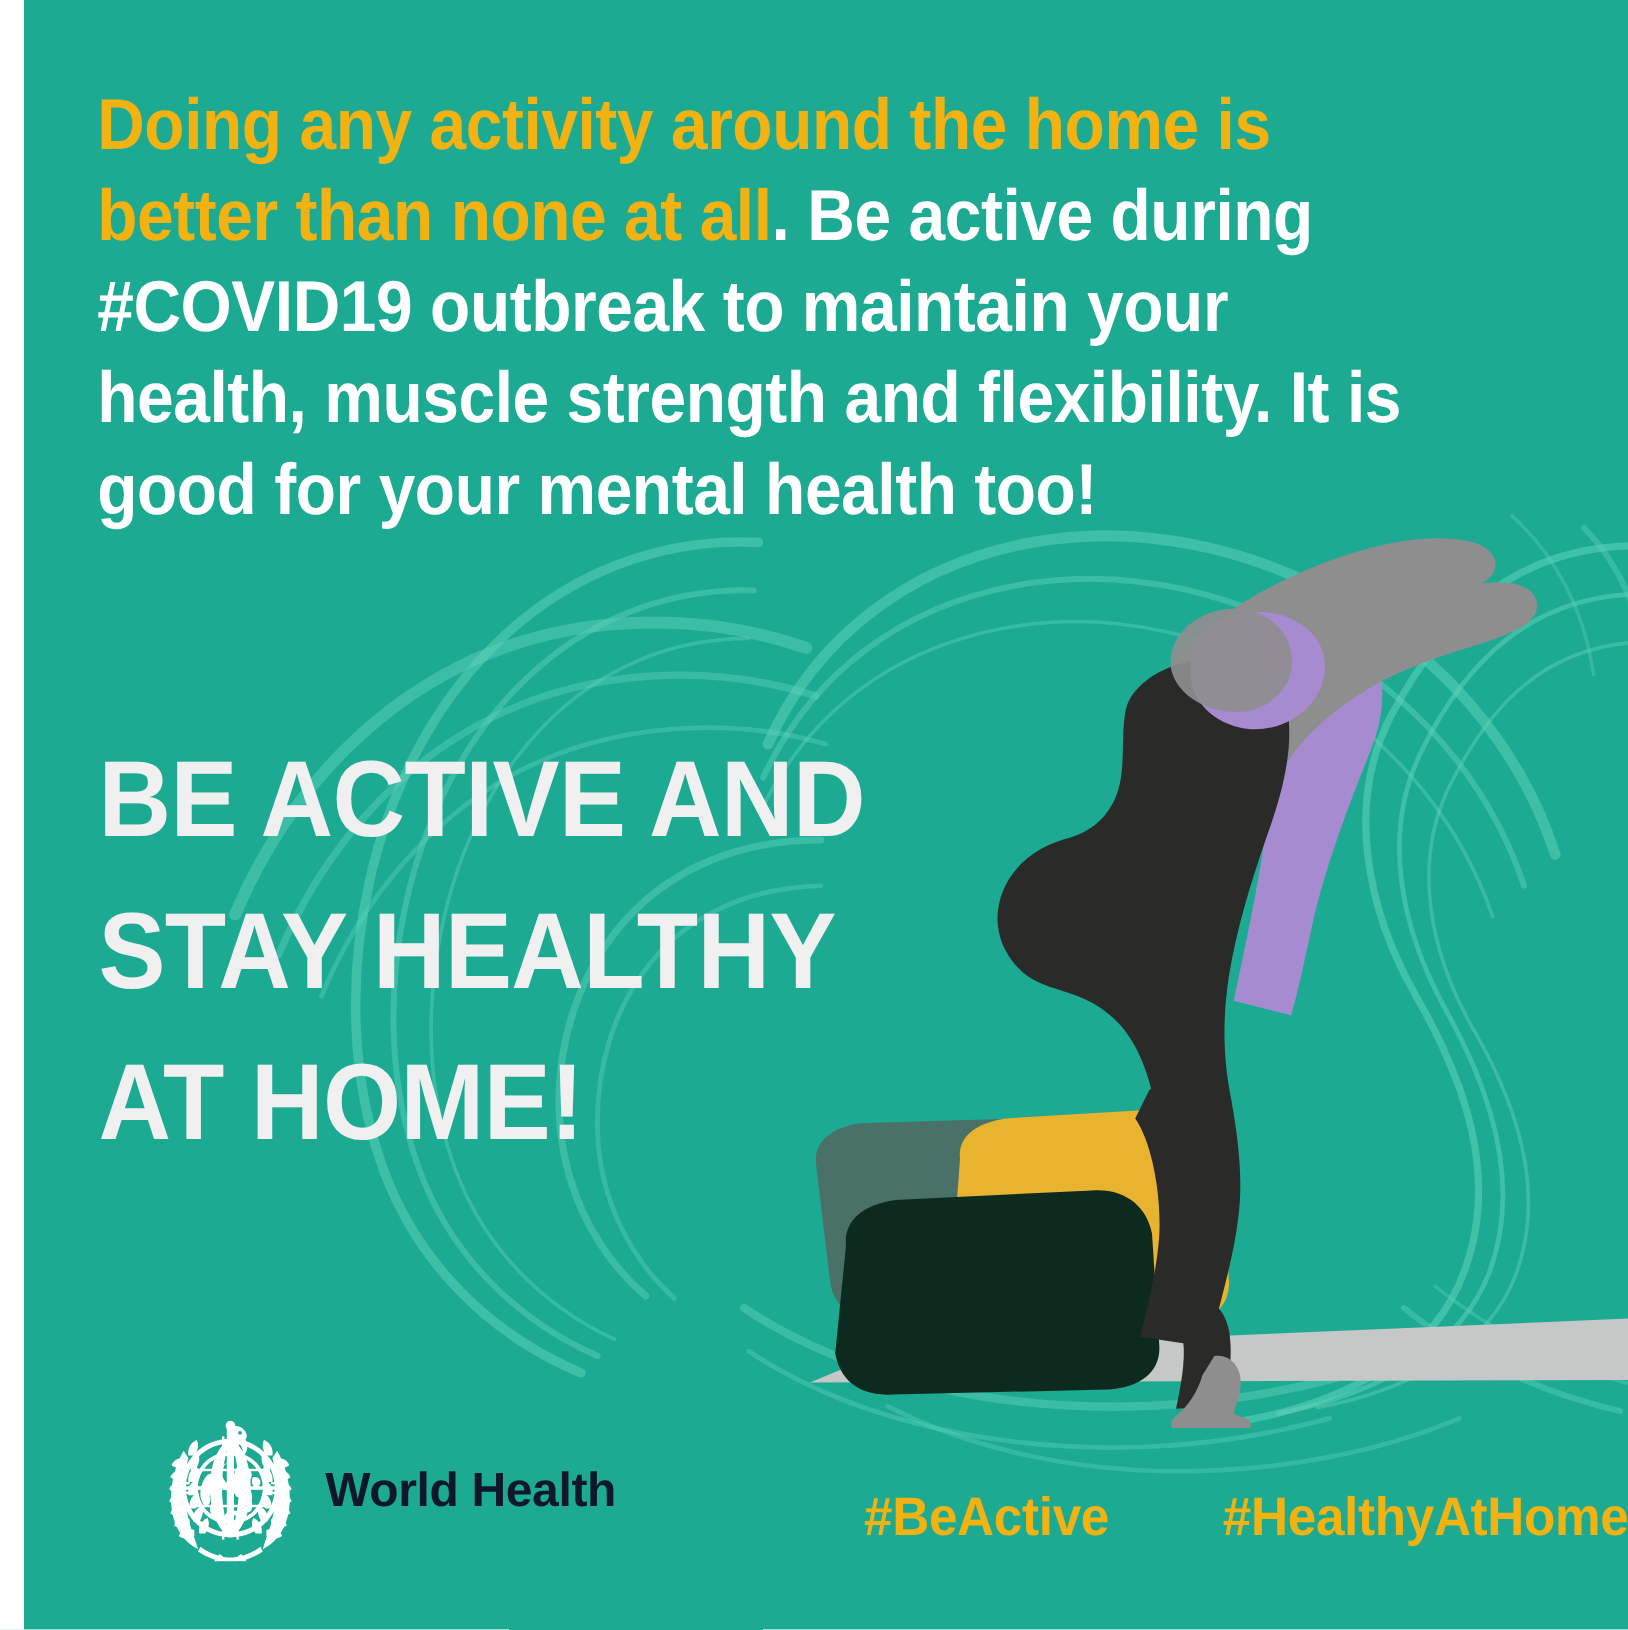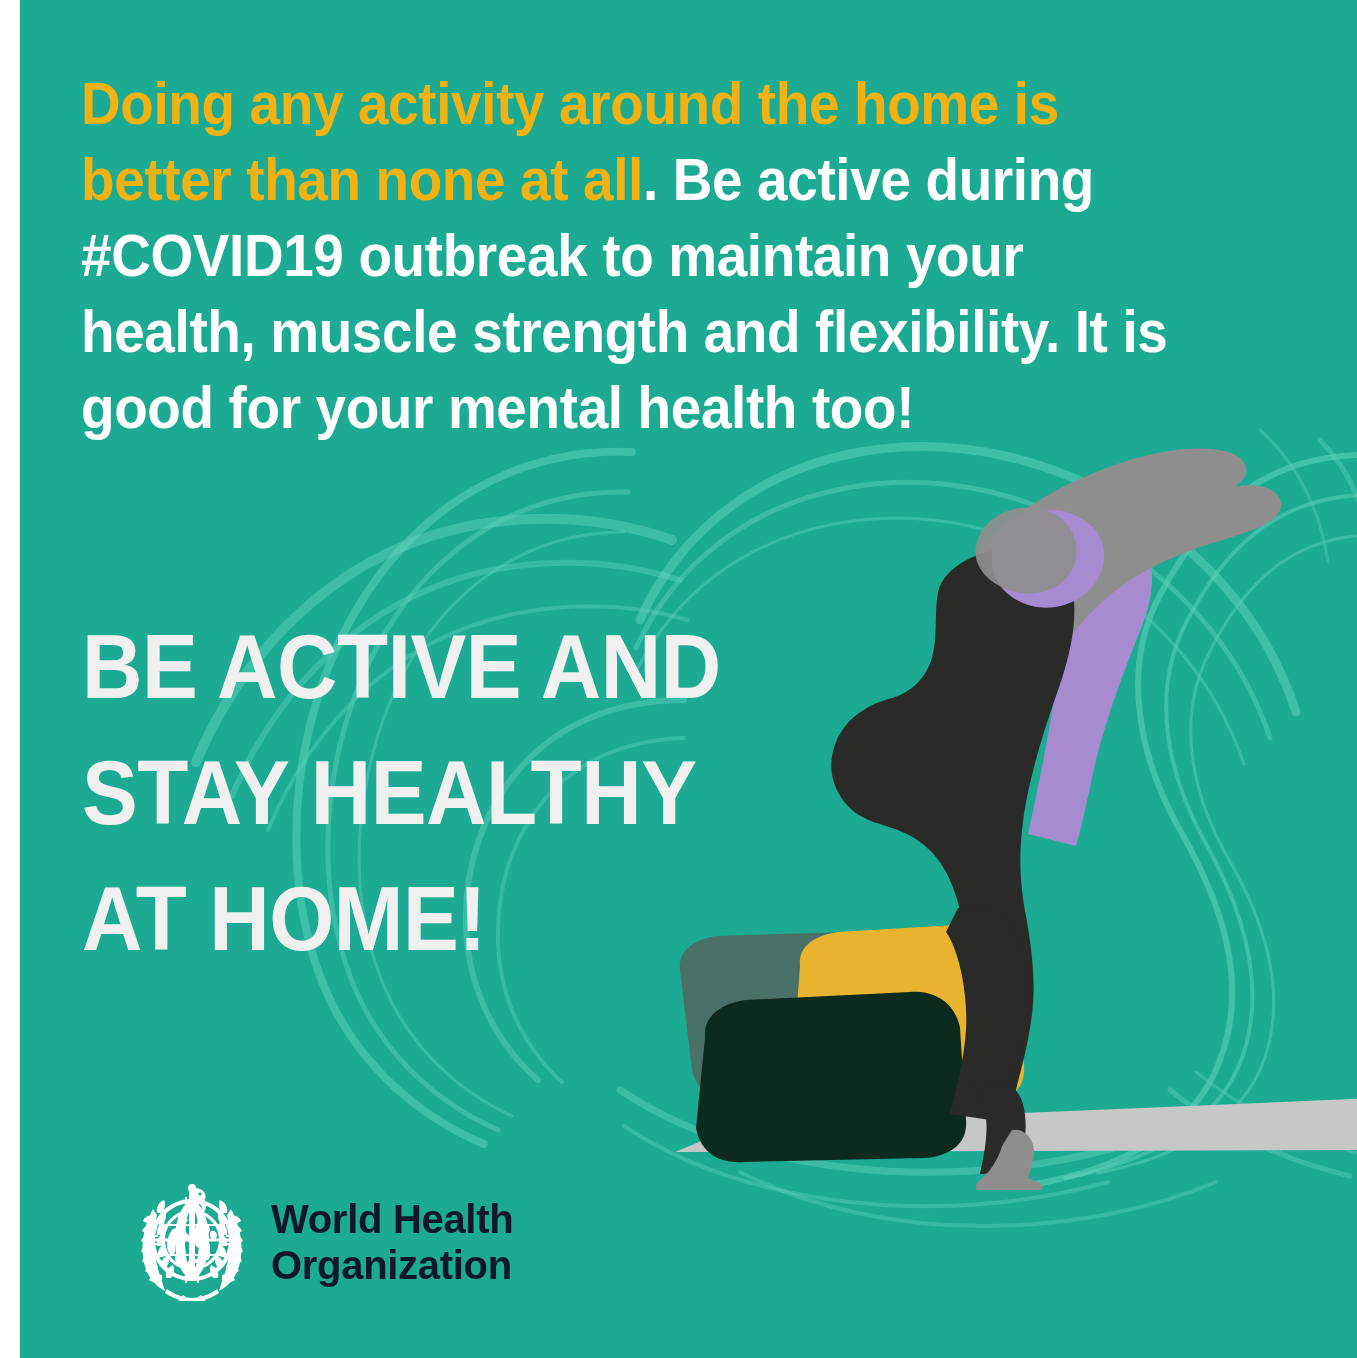--- a/index.html
+++ b/index.html
@@ -335,18 +335,21 @@
         <path d="M59 6 C64 4 70 6 72 11 C74 15 71 19 67 19
                  C63 19 59 16 58 12 C57 9 57 7 59 6 Z"></path>
         <circle cx="67" cy="11" r="1.6" fill="#1CAA93"></circle>
 
         <circle cx="59" cy="5" r="4"></circle>
       </g>
     </svg>
 
     <div class="logo-wordmark">
       <span>World Health</span>
-      <span>Organization</span>
     </div>
   </div>
 
+  <div class="hashtags">
+    <span>#BeActive</span>
+    <span>#HealthyAtHome</span>
+  </div>
 
 </div>
 
 </body></html>

